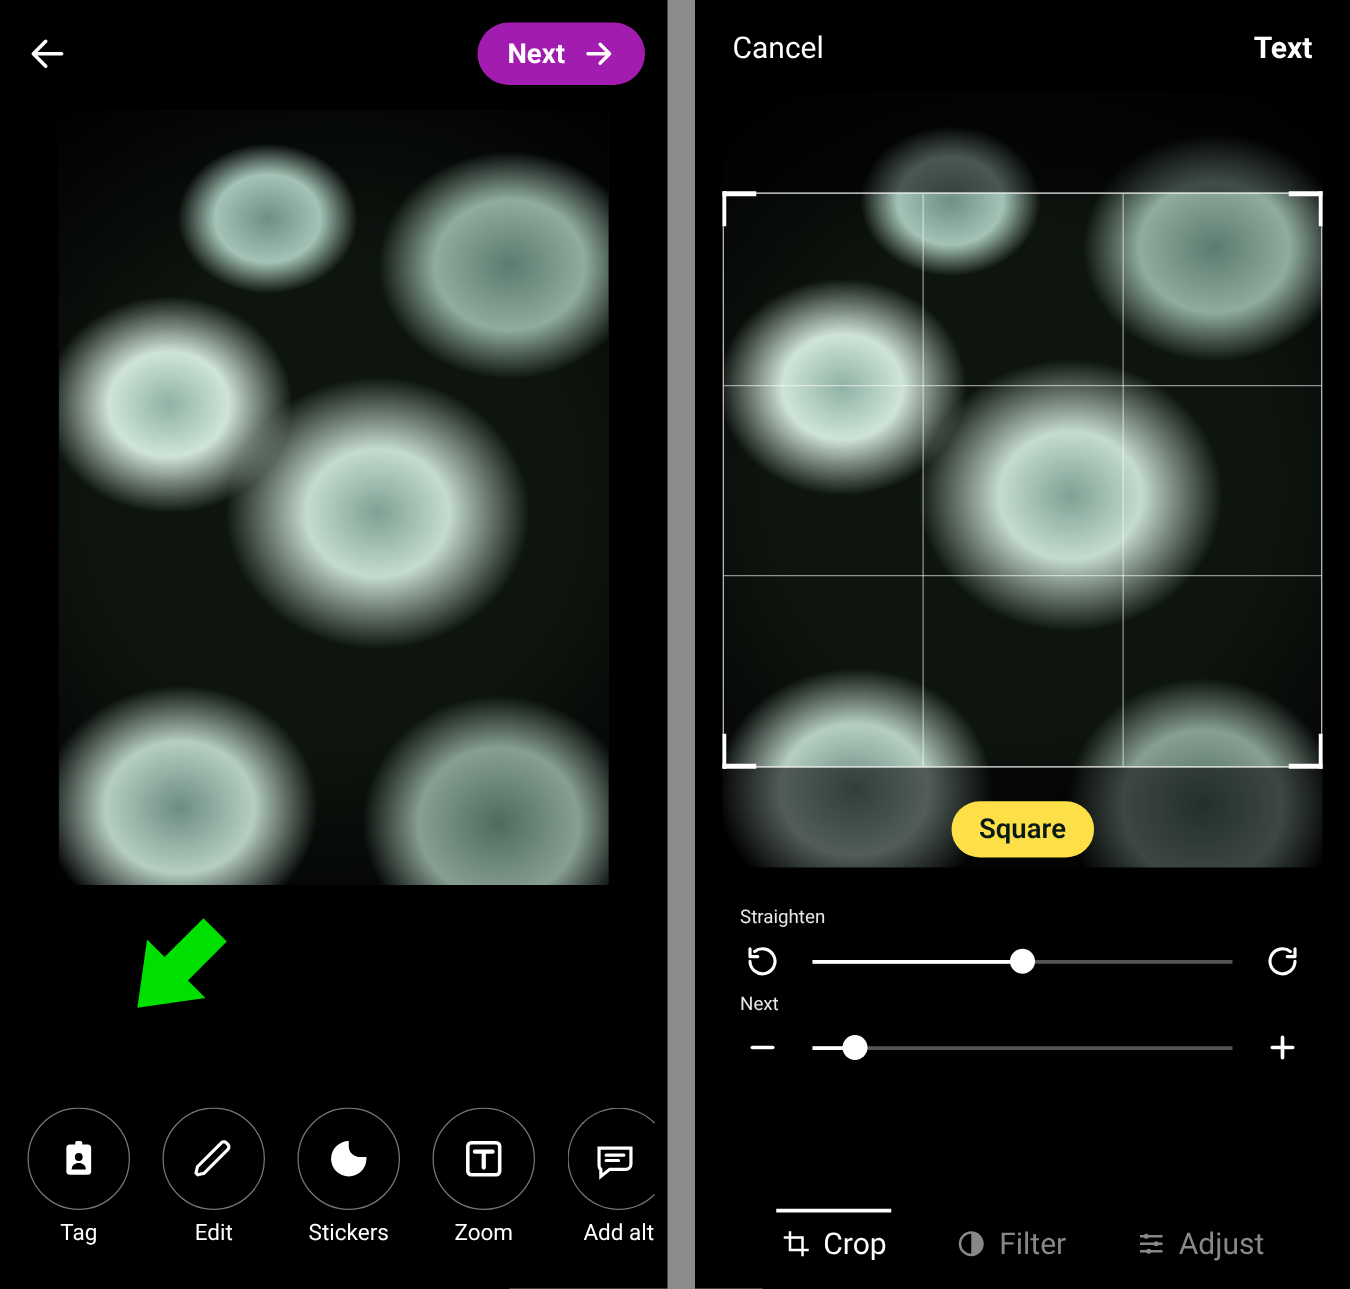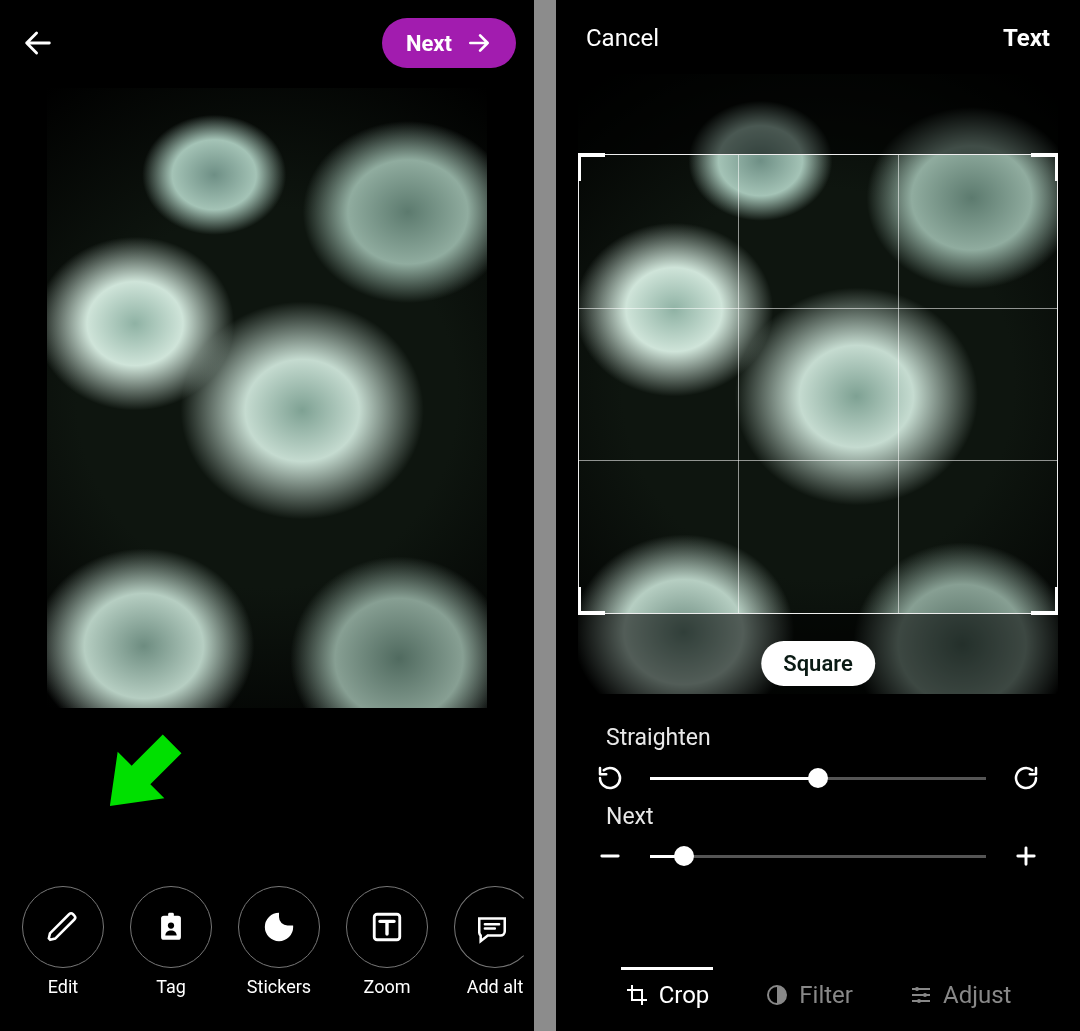--- a/index.html
+++ b/index.html
@@ -86,25 +86,25 @@
   .crop-grid-v1{ left:33.33%; } .crop-grid-v2{ left:66.66%; }
   .crop-grid-h1, .crop-grid-h2 { position:absolute; left:0; right:0; height:1px; background:rgba(255,255,255,0.55);}
   .crop-grid-h1{ top:33.33%; } .crop-grid-h2{ top:66.66%; }
   .handle { position:absolute; width:28px; height:28px; }
   .handle.tl{ left:-2px; top:-2px; border-top:4px solid #fff; border-left:4px solid #fff;}
   .handle.tr{ right:-2px; top:-2px; border-top:4px solid #fff; border-right:4px solid #fff;}
   .handle.bl{ left:-2px; bottom:-2px; border-bottom:4px solid #fff; border-left:4px solid #fff;}
   .handle.br{ right:-2px; bottom:-2px; border-bottom:4px solid #fff; border-right:4px solid #fff;}
   .square-pill {
     position:absolute; left:50%; bottom:8px; transform:translateX(-50%);
-    background:#ffffff; color:#0a1a14; font-weight:600; font-size:22px;
+    background:#fde047; color:#0a1a14; font-weight:600; font-size:22px;
     padding:10px 22px; border-radius:999px;
   }
   .r-controls { color:#fff; padding: 20px 34px 0 34px; }
-  .ctrl-label { font-size:23px; margin:10px 0 12px 16px; color:#e8e8e8;}
+  .ctrl-label { font-size:15px; margin:10px 0 12px 2px; color:#e8e8e8;}
   .ctrl-row { display:flex; align-items:center; gap:20px; }
   .ctrl-row .end { width:40px; display:flex; justify-content:center; align-items:center; }
   .track { flex:1; height:3px; background:#555; position:relative; }
   .track .fill { position:absolute; left:0; top:0; bottom:0; background:#fff; }
   .thumb { position:absolute; top:50%; width:20px; height:20px; border-radius:50%; background:#fff; transform:translate(-50%,-50%); }
   .r-modes {
     position:absolute; bottom:22px; left:0; right:0;
     display:flex; justify-content:center; gap:56px; color:#888; font-size:24px;
   }
   .mode { display:flex; align-items:center; gap:10px; position:relative; }
@@ -137,35 +137,35 @@
   </div>
 
   <svg class="green-arrow" width="110" height="110" viewBox="0 0 100 100">
     <polygon points="50,90 20,50 38,50 38,10 62,10 62,50 80,50" fill="#00e000"></polygon>
   </svg>
 
   <div class="l-toolbar">
     <div class="tool-item">
       <div class="tool-circle">
         <svg width="34" height="34" viewBox="0 0 24 24">
-          <path d="M3 21l3.5-.8L20 6.7a2 2 0 0 0 0-2.8l-.9-.9a2 2 0 0 0-2.8 0L2.8 16.5 2 20l1 1z" fill="none" stroke="#fff" stroke-width="1.8"></path>
-        </svg>
-      </div>
-      <span>Edit</span>
-    </div>
-    <div class="tool-item">
-      <div class="tool-circle">
-        <svg width="34" height="34" viewBox="0 0 24 24">
           <rect x="5" y="4" width="14" height="17" rx="2" fill="#fff"></rect>
           <rect x="10" y="2" width="4" height="4" rx="1" fill="#fff"></rect>
           <circle cx="12" cy="11" r="2.2" fill="#000"></circle>
           <path d="M8 18c0-2.3 1.8-3.6 4-3.6s4 1.3 4 3.6" fill="#000"></path>
         </svg>
       </div>
       <span>Tag</span>
+    </div>
+    <div class="tool-item">
+      <div class="tool-circle">
+        <svg width="34" height="34" viewBox="0 0 24 24">
+          <path d="M3 21l3.5-.8L20 6.7a2 2 0 0 0 0-2.8l-.9-.9a2 2 0 0 0-2.8 0L2.8 16.5 2 20l1 1z" fill="none" stroke="#fff" stroke-width="1.8"></path>
+        </svg>
+      </div>
+      <span>Edit</span>
     </div>
     <div class="tool-item">
       <div class="tool-circle">
         <svg width="34" height="34" viewBox="0 0 24 24">
           <path d="M12 2a10 10 0 1 0 10 10c0-.3 0-.7-.05-1H18a6 6 0 0 1-6-6V2.05C12.3 2 12 2 12 2z" fill="#fff"></path>
         </svg>
       </div>
       <span>Stickers</span>
     </div>
     <div class="tool-item">

